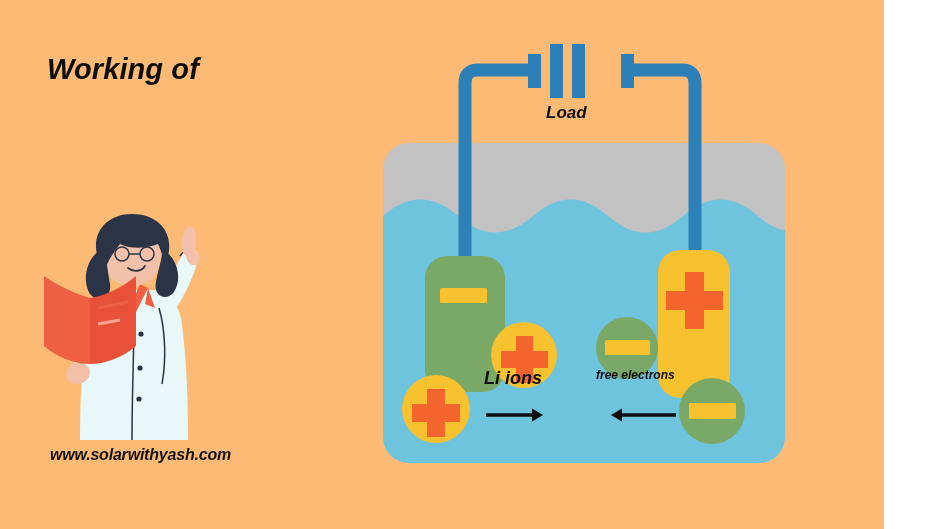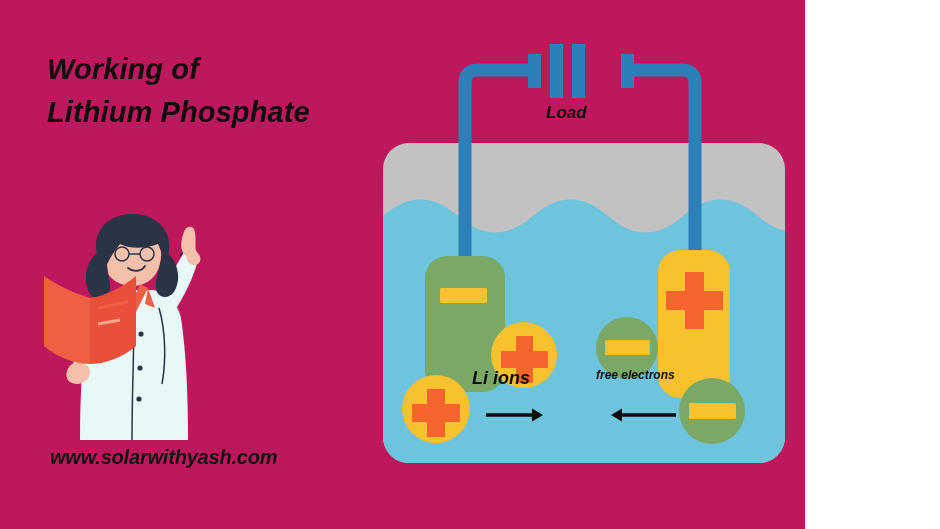--- a/index.html
+++ b/index.html
@@ -5,23 +5,23 @@
   html, body {
     margin: 0;
     padding: 0;
     background: #ffffff;
   }
   body {
     font-family: "Liberation Sans", sans-serif;
   }
   #stage {
     position: relative;
-    width: 805px;
+    width: 884px;
     height: 529px;
-    background: #be185d;
+    background: #fdba74;
     overflow: hidden;
   }
 
   
   #title-block {
     position: absolute;
     left: 47px;
     top: 48px;
     width: 340px;
   }
@@ -38,21 +38,21 @@
   .title-line.indent { padding-left: 8px; }
 
   
   #site-url {
     position: absolute;
     left: 50px;
     top: 446px;
     font-family: "Liberation Sans", sans-serif;
     font-weight: bold;
     font-style: italic;
-    font-size: 20px;
+    font-size: 16px;
     color: #111111;
     letter-spacing: -0.2px;
     white-space: nowrap;
   }
 
   
   #illustration {
     position: absolute;
     left: 28px;
     top: 212px;
@@ -76,38 +76,37 @@
     font-style: italic;
     color: #0d0d0d;
     white-space: nowrap;
   }
   #load-label {
     left: 546px;
     top: 103px;
     font-size: 17px;
   }
   #li-ions-label {
-    left: 472px;
+    left: 484px;
     top: 368px;
     font-size: 18px;
   }
   #free-electrons-label {
     left: 596px;
     top: 368px;
     font-size: 12px;
   }
 </style>
 </head>
 <body>
 
 <div id="stage">
 
   <div id="title-block">
     <div class="title-line">Working of</div>
-    <div class="title-line">Lithium Phosphate</div>
   </div>
 
   <div id="site-url">www.solarwithyash.com</div>
 
   <svg id="illustration" viewBox="0 0 210 228">
 
     <path d="M118 96 C132 80 146 58 155 42 C160 33 173 37 170 48 C163 74 148 99 136 113 Z" fill="#e8f7f8"></path>
     <path d="M152 44 C158 34 170 38 167 49" fill="none" stroke="#2b3347" stroke-width="1.6"></path>
 
     <path d="M158 44 C152 40 152 30 156 20 C158 13 166 13 167 20 C168 27 167 34 168 40

